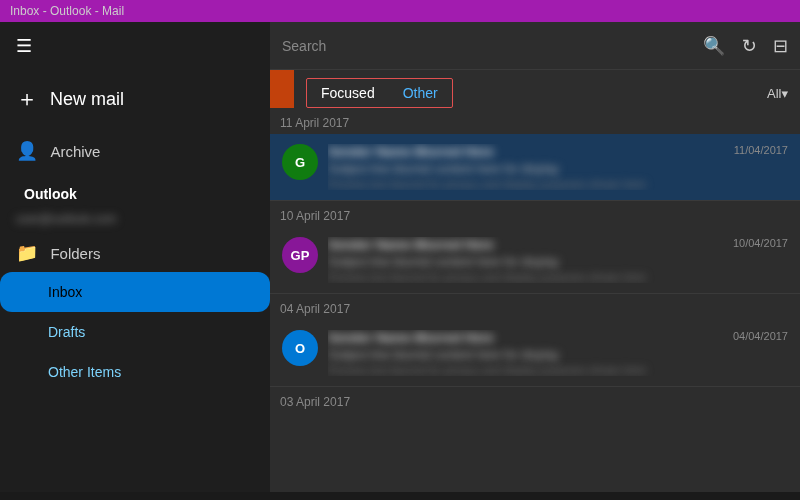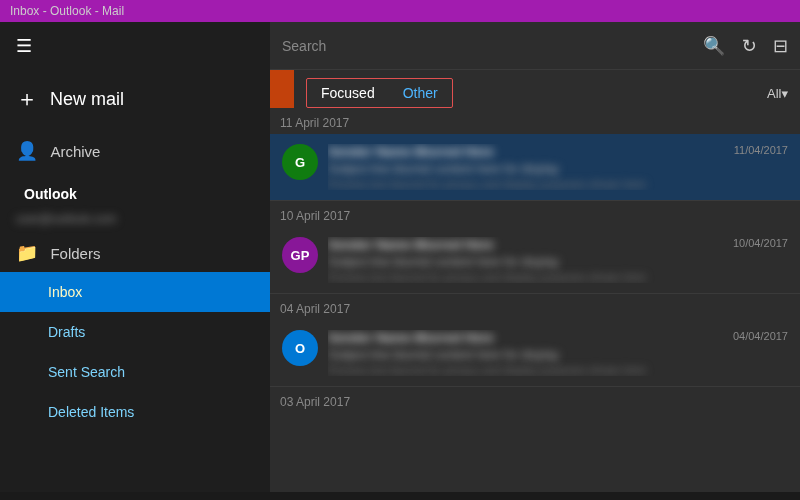--- a/index.html
+++ b/index.html
@@ -117,21 +117,22 @@
 
     .folder-item {
       padding: 12px 16px 12px 48px;
       font-size: 14px;
       color: #7dd3fc;
       cursor: pointer;
     }
 
     .folder-item.active {
       background: #0078d4;
-      color: #fef9c3;
+      color: #000000;
+      border-radius: 12px;
     }
 
     
     .content {
       flex: 1;
       background: #c2410c;
       display: flex;
       flex-direction: column;
       overflow: hidden;
     }
@@ -354,22 +355,21 @@
     <div class="outlook-email">user@outlook.com</div>
 
     <div class="folders-section">
       <span class="folders-icon">📁</span>
       <span>Folders</span>
     </div>
 
     <div class="folder-items">
       <div class="folder-item active">Inbox</div>
       <div class="folder-item">Drafts</div>
-      <div class="folder-item">Sent Search</div>
-      <div class="folder-item">Deleted Items</div>
+      <div class="folder-item">Other Items</div>
     </div>
   </div>
 
   <div class="content">
 
     <div class="search-bar">
       <div class="search-input-container">
         <input class="search-input" type="text" placeholder="Search" style="">
       </div>
       <div class="search-actions">

